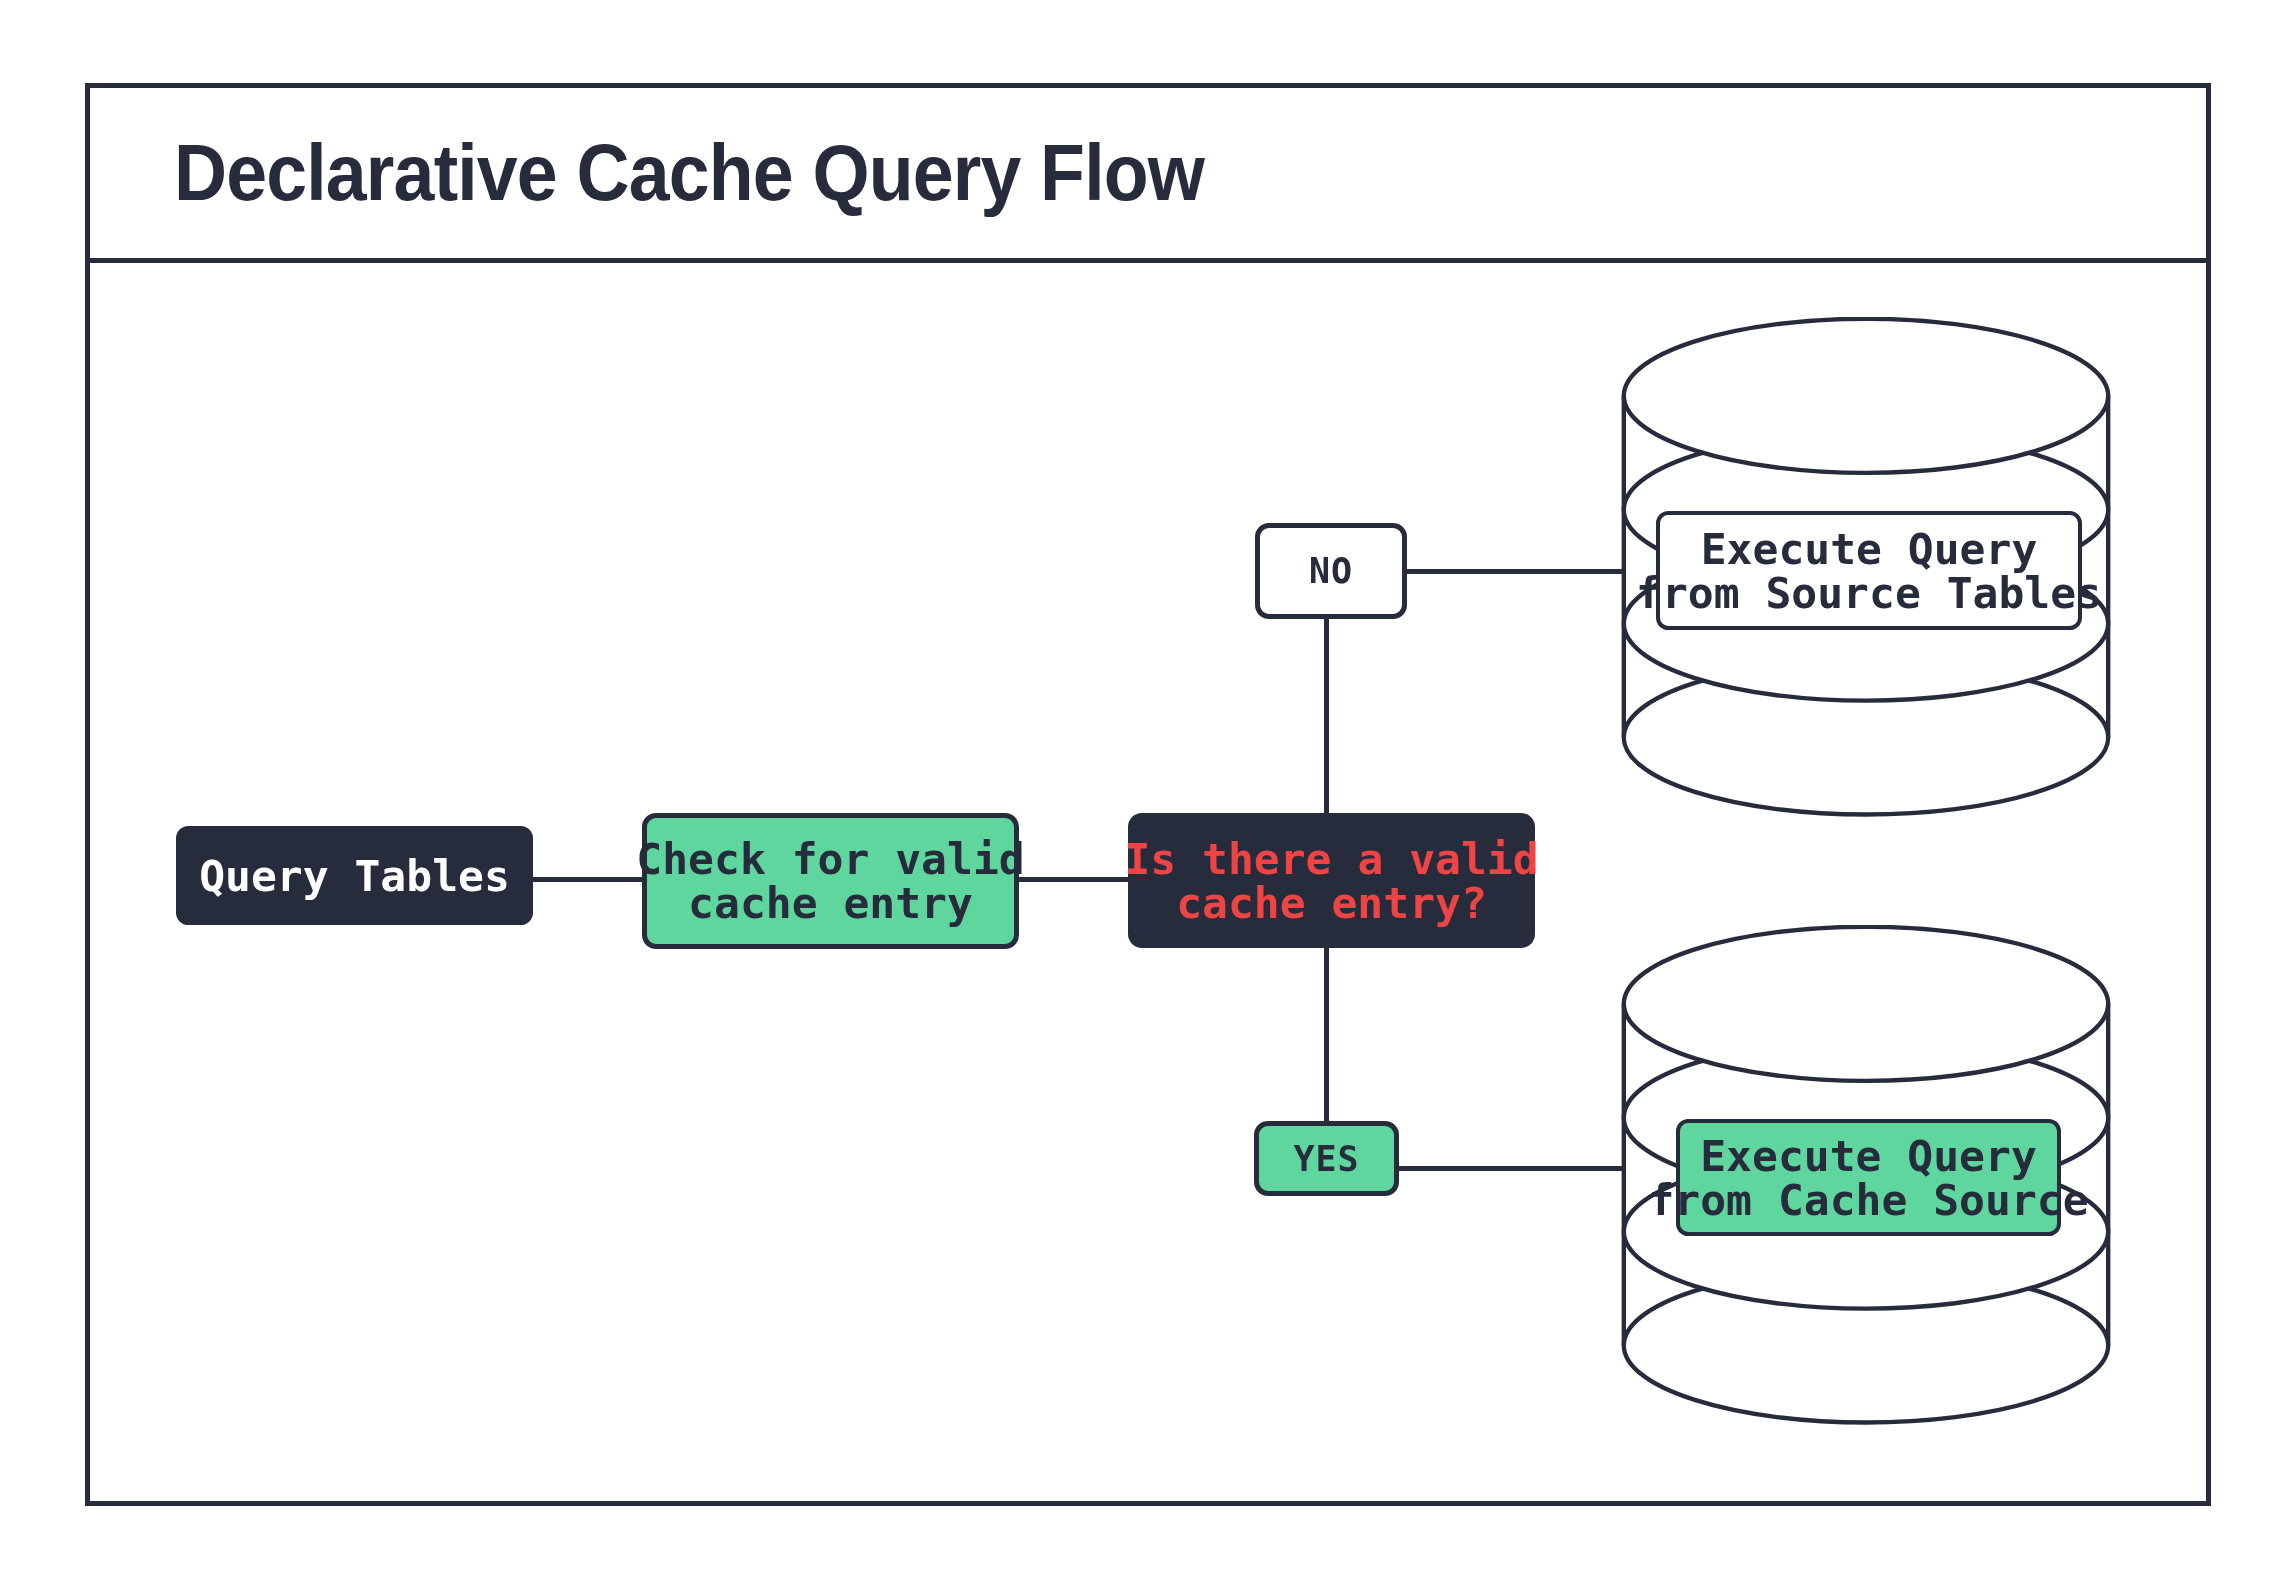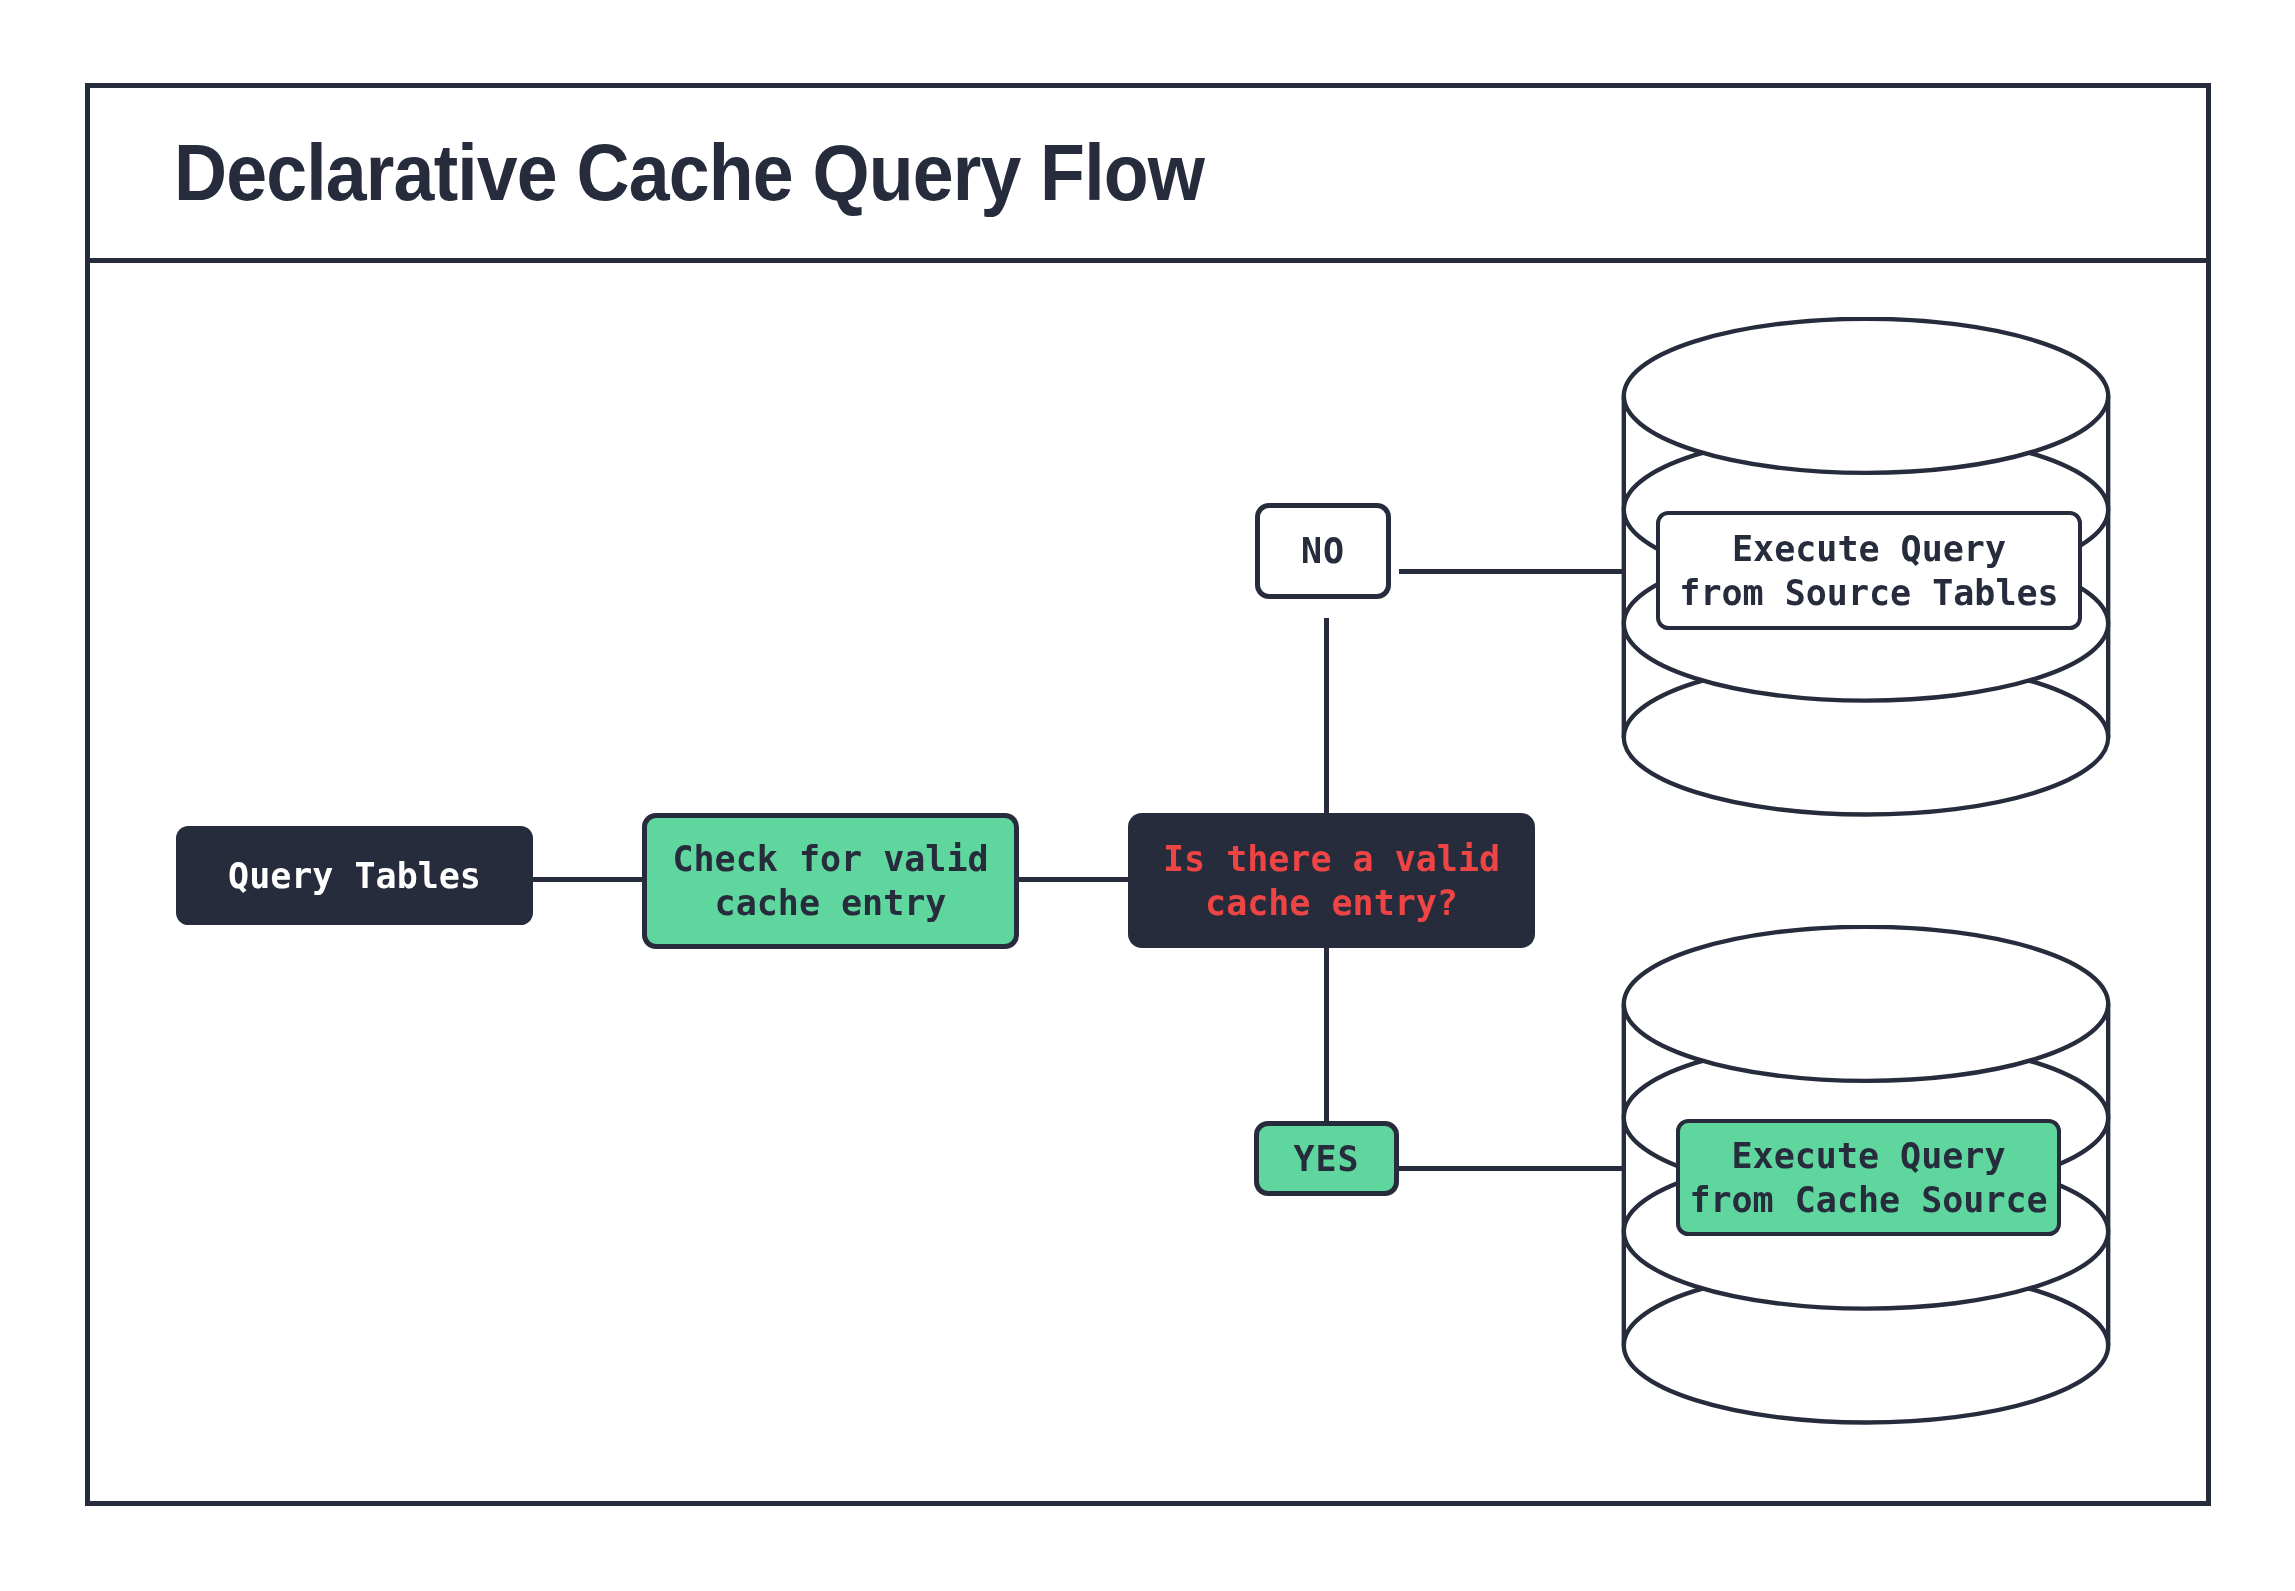--- a/index.html
+++ b/index.html
@@ -41,21 +41,21 @@
     white-space:nowrap;
   }
   .edge{position:absolute;background:var(--ink);}
   .node{
     position:absolute;
     box-sizing:border-box;
     display:flex;flex-direction:column;
     align-items:center;justify-content:center;
     text-align:center;
     border-radius:14px;
-    font-size:35px;line-height:44px;
+    font-size:43px;line-height:44px;
     font-weight:600;
     white-space:nowrap;
   }
   .node-dark{background:var(--ink);color:#ef4444;}
   .node-dark.solid{color:#FFFFFF;border-radius:12.3px;}
   .node-green{background:var(--green);border:5.3px solid var(--ink);color:var(--ink);}
   .node-white{background:var(--paper);border:5.3px solid var(--ink);color:var(--ink);}
   .edge-label{font-weight:700;font-size:35px;letter-spacing:0.9px;}
   .cyl{position:absolute;color:var(--ink);}
   .db-label{border-radius:12.3px;border-width:4.4px;}
@@ -109,21 +109,21 @@
   <div class="node node-green" style="left:642px;top:813px;width:377px;height:136px">
     <span>Check for valid</span>
     <span>cache entry</span>
   </div>
 
   <div class="node node-dark" style="left:1128px;top:813px;width:407px;height:135px">
     <span>Is there a valid</span>
     <span>cache entry?</span>
   </div>
 
-  <div class="node node-white edge-label" style="left:1255px;top:503px;width:136px;height:96px">
+  <div class="node node-white edge-label" style="left:1255px;top:523px;width:152px;height:96px">
     <span>NO</span>
   </div>
 
   <div class="node node-green edge-label" style="left:1254px;top:1121px;width:145px;height:75px">
     <span>YES</span>
   </div>
 
   <div class="node node-white db-label" style="left:1656px;top:511px;width:426px;height:119px">
     <span>Execute Query</span>
     <span>from Source Tables</span>

